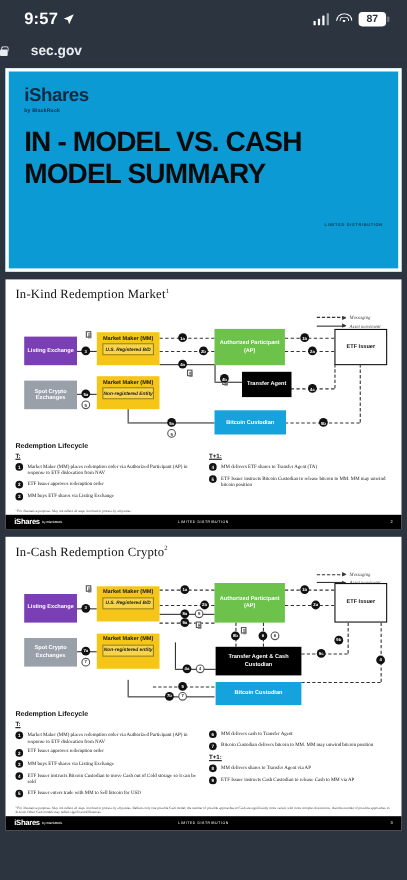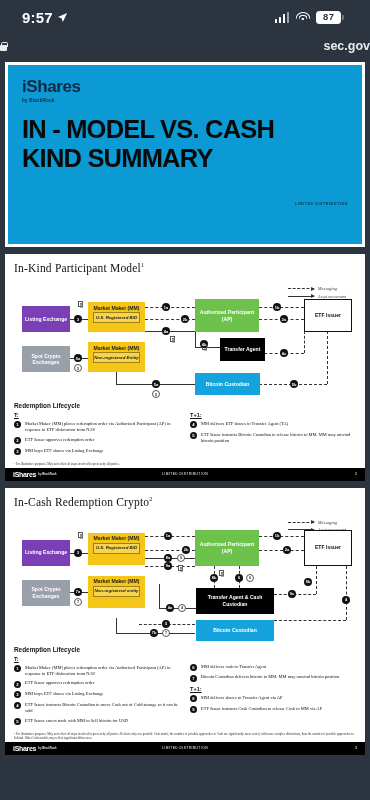--- a/index.html
+++ b/index.html
@@ -5,43 +5,43 @@
   * { box-sizing: border-box; margin: 0; padding: 0; }
   html, body {
     width: 370px; height: 800px;
     background: #2c3440;
     font-family: "Liberation Sans", sans-serif;
     overflow: hidden;
   }
   
   .statusbar {
     height: 34px; display: flex; align-items: center;
-    justify-content: space-between; padding: 0 26px 0 22px;
+    justify-content: space-between; padding: 0 16px 0 22px;
     color: #ffffff; background: #2c3440;
   }
   .clock { font-size: 15px; font-weight: 700; letter-spacing: .2px; display:flex; align-items:center; gap:4px;}
   .loc-arrow { display:inline-block; width:11px; height:11px; }
   .status-right { display: flex; align-items: center; gap: 6px; }
   .sig { display: flex; align-items: flex-end; gap: 1.5px; height: 11px; }
   .sig i { width: 2.5px; background: #fff; display: block; border-radius: .5px; }
   .sig i:nth-child(1){height:4px;} .sig i:nth-child(2){height:6px;}
   .sig i:nth-child(3){height:8.5px;} .sig i:nth-child(4){height:11px;background:#9aa3ae;}
   .wifi { width: 15px; height: 11px; position: relative; }
   .wifi span { position:absolute; border: 1.6px solid #fff; border-bottom:none;
     border-radius: 50% 50% 0 0 / 100% 100% 0 0; left:50%; transform:translateX(-50%); }
   .wifi span:nth-child(1){width:15px;height:7px;top:0;}
   .wifi span:nth-child(2){width:9px;height:4.5px;top:3px;}
   .wifi span:nth-child(3){width:3.5px;height:2.4px;top:6.4px;background:#fff;border-radius:50%;}
-  .batt { display:flex; align-items:center;font-family:Liberation Mono, monospace; }
+  .batt { display:flex; align-items:center; }
   .batt-body { width:25px;height:13px;background:#fff;border-radius:3.5px;
     display:flex;align-items:center;justify-content:center; }
   .batt-num { font-size:9.5px;font-weight:700;color:#2c3440; }
   .batt-tip { width:2px;height:5px;background:#6e7681;border-radius:0 1px 1px 0;margin-left:1px; }
   
-  .urlbar { height: 24px; display:flex; align-items:center; justify-content:space-between;
+  .urlbar { height: 24px; display:flex; align-items:center; justify-content:flex-start;
     gap: 21px; color:#e9ecef; background:#2c3440; }
   .lock { width:7px;height:9px;position:relative;display:inline-block; }
   .lock::before{content:"";position:absolute;bottom:0;width:7px;height:5.5px;background:#e9ecef;border-radius:1px;}
   .lock::after{content:"";position:absolute;top:0;left:1.4px;width:4.2px;height:4.4px;
     border:1.3px solid #e9ecef;border-bottom:none;border-radius:2.2px 2.2px 0 0;}
   .urltext { font-size: 12.5px; font-weight: 700; }
   
   .doc { background:#2c3440; padding: 4px 5px 0 5px; height: 742px; position:relative; }
   .slide { background:#ffffff; width:360px; margin: 0 auto 7px auto; position:relative; }
   
@@ -153,30 +153,30 @@
 <div class="doc">
 
   <div class="slide">
     <div class="cover">
       <div class="brand">
         <div class="brand-name">iShares</div>
         <div class="brand-sub">by BlackRock</div>
       </div>
       <div class="cover-title">
         <div>IN - MODEL VS. CASH</div>
-        <div>KIND SUMMARY</div>
+        <div>MODEL SUMMARY</div>
       </div>
       <div class="cover-foot">LIMITED DISTRIBUTION</div>
     </div>
   </div>
 
   <div class="slide">
     <div class="cslide">
       <div class="slide-title">
-        <span>In-Kind Participant Model</span><sup>1</sup>
+        <span>In-Kind Redemption Market</span><sup>1</sup>
       </div>
 
       <div class="diagram" style="height:123px;">
         <div class="legend">
           <div class="legend-row">
               <span class="lg-line dashed"></span>
               <span class="lg-text">Messaging</span>
             </div>
           <div class="legend-row">
               <span class="lg-line"></span>

